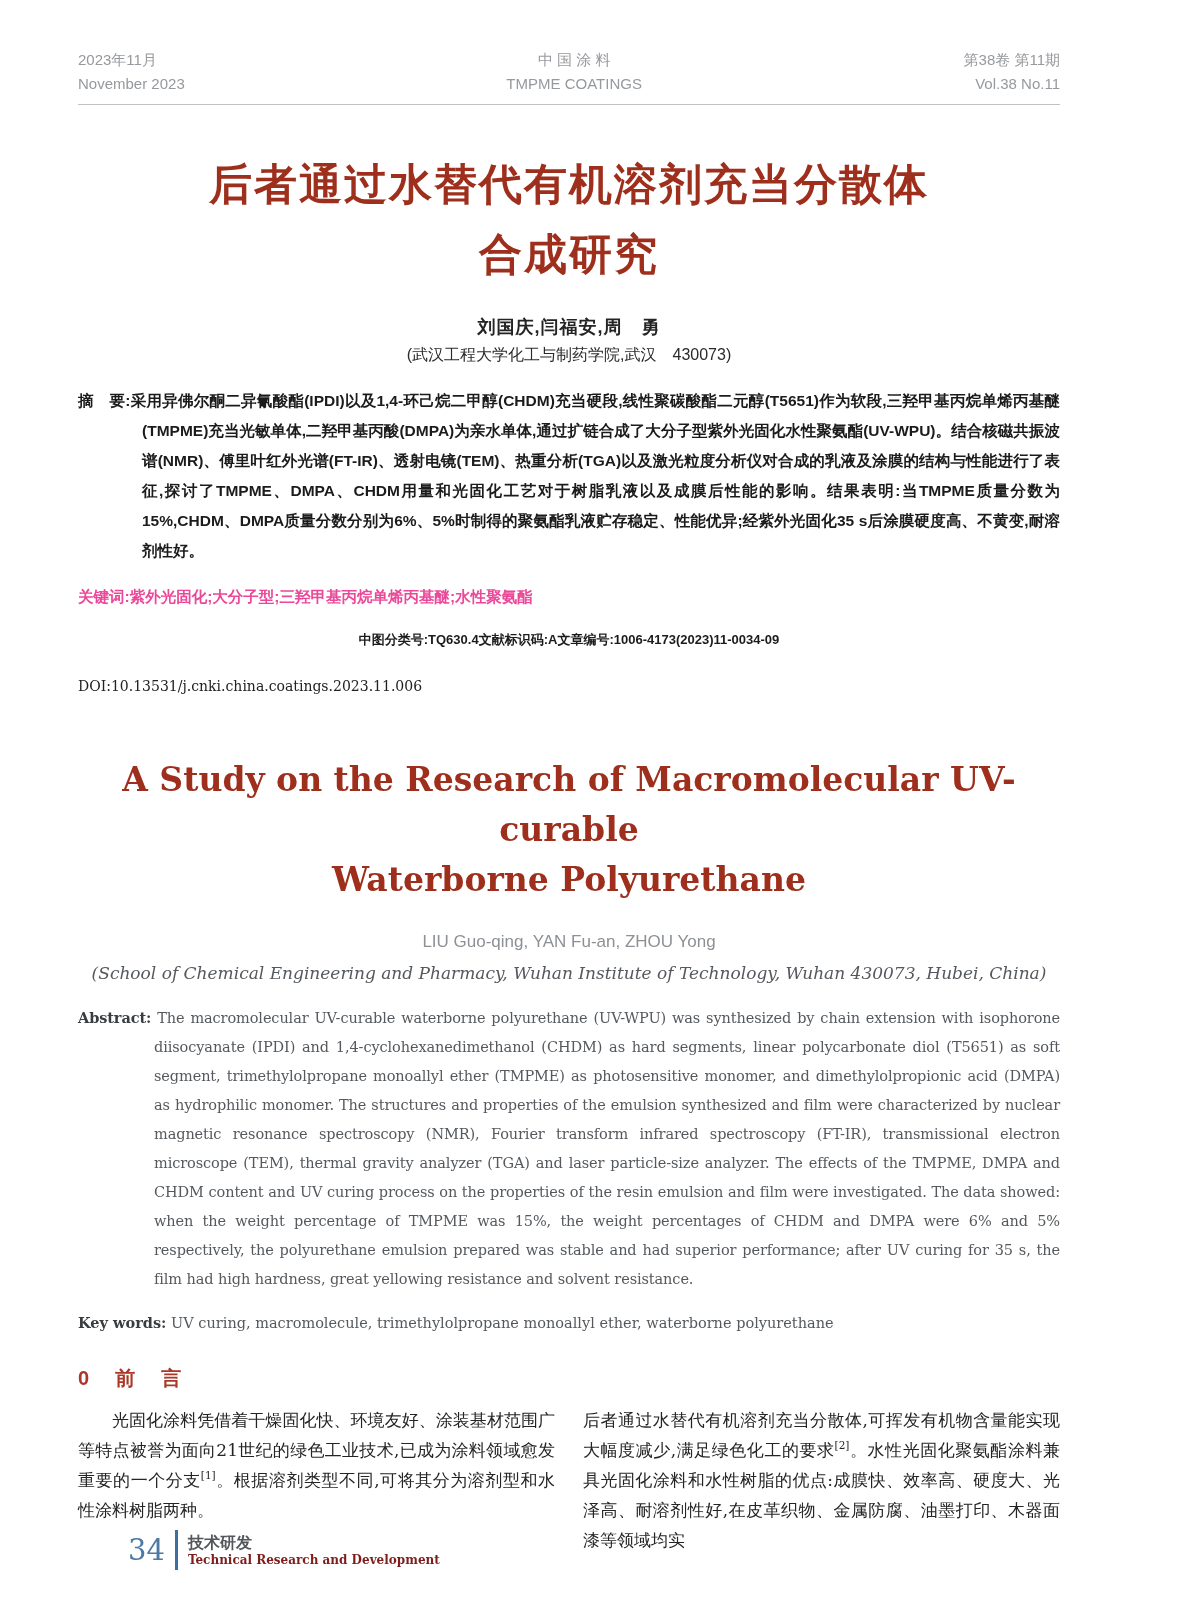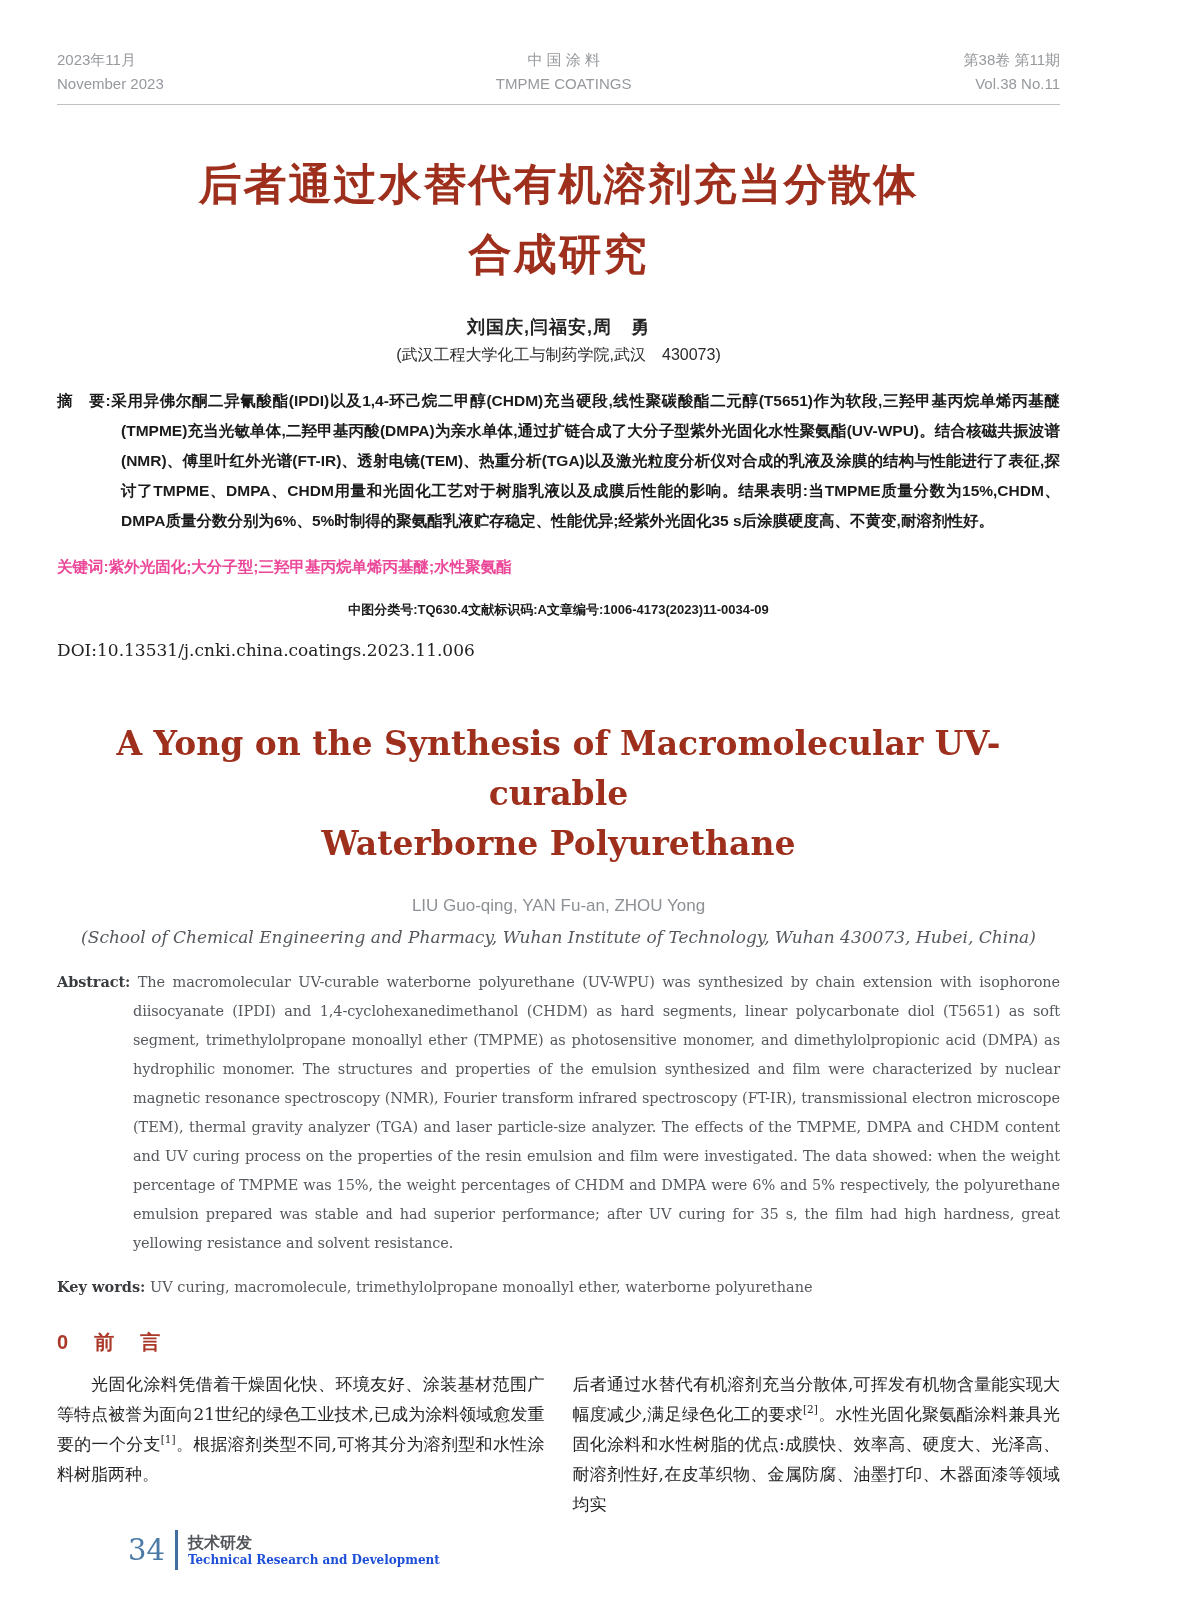--- a/index.html
+++ b/index.html
@@ -6,41 +6,41 @@
   body {
     width: 1187px; height: 1600px;
     background: #ffffff;
     font-family: "Liberation Sans", sans-serif;
     color: #1c1c1c;
     position: relative;
     overflow: hidden;
   }
   .page {
     position: absolute; inset: 0;
-    padding: 48px 127px 0 57px;
+    padding: 48px 127px 0 78px;
     box-sizing: border-box;
   }
   
   .jheader { display: flex; justify-content: space-between; color: #96999d; font-size: 15px; line-height: 24px; }
   .jheader .hcol { white-space: nowrap; }
   .jheader .hc { text-align: center; }
   .jheader .hr { text-align: right; }
   .header-rule { border: 0; border-top: 1px solid #bfc2c4; margin: 8px 0 0 0; }
 
   
   .title-cn { margin-top: 44px; text-align: center; color: #9e2f1c; font-weight: bold; font-size: 43px; line-height: 70px; letter-spacing: 2px; }
   .authors-cn { margin-top: 26px; text-align: center; font-size: 18px; font-weight: 600; color: #242424; letter-spacing: 1px; }
   .affil-cn { margin-top: 6px; text-align: center; font-size: 16px; font-weight: 500; color: #2a2a2a; }
 
   
   .abstract-cn { margin-top: 20px; font-size: 15.5px; line-height: 30px; font-weight: 600; color: #1b1b1b; text-align: justify; padding-left: 64px; text-indent: -64px; }
   .abstract-cn .lbl { font-weight: 700; }
   .kw-cn { margin-top: 0px; font-size: 15.5px; line-height: 30px; font-weight: 600; color: #ec4899; }
   .class-row { margin-top: 10px; display: flex; justify-content: center; font-size: 13px; line-height: 26px; font-weight: 600; color: #1b1b1b; }
-  .doi-row { margin-top: 14px; font-family: "DejaVu Serif", "Liberation Serif", serif; font-size: 17px; line-height: 26px; font-weight: 400; color: #222; }
+  .doi-row { margin-top: 20px; font-family: "DejaVu Serif", "Liberation Serif", serif; font-size: 14px; line-height: 26px; font-weight: 400; color: #222; }
 
   
   .title-en { margin-top: 56px; text-align: center; color: #9e2f1c; font-weight: bold; font-size: 33px; line-height: 50px; font-family: "DejaVu Serif", "Liberation Serif", serif; }
   .authors-en { margin-top: 26px; text-align: center; color: #8d9195; font-size: 17px; line-height: 22px; }
   .affil-en { margin-top: 8px; text-align: center; color: #55595d; font-size: 17px; line-height: 24px; font-style: italic; font-family: "DejaVu Serif", "Liberation Serif", serif; }
 
   
   .abstract-en { margin-top: 18px; font-family: "DejaVu Serif", "Liberation Serif", serif; font-size: 14.5px; line-height: 29px; color: #55595d; text-align: justify; padding-left: 76px; text-indent: -76px; letter-spacing: -0.1px; }
   .abstract-en .lbl, .kw-en .lbl { font-weight: bold; color: #3a3d40; }
   .kw-en { margin-top: 2px; font-family: "DejaVu Serif", "Liberation Serif", serif; font-size: 14.5px; line-height: 28px; color: #55595d; }
@@ -53,21 +53,21 @@
   .col { width: 50%; font-family: "DejaVu Serif", "Liberation Serif", serif; font-size: 17px; line-height: 30px; color: #242424; text-align: justify; }
   .col p { margin: 0; }
   .col .indent { text-indent: 2em; }
   sup.ref { font-size: 10.5px; vertical-align: super; line-height: 0; }
 
   
   .page-footer { position: absolute; left: 128px; bottom: 30px; display: flex; align-items: center; }
   .page-footer .pnum { font-family: "DejaVu Serif", "Liberation Serif", serif; font-size: 29px; color: #4b7aa6; margin-right: 10px; line-height: 30px; }
   .page-footer .vbar { width: 3px; height: 40px; background: #3f6f9e; margin-right: 10px; }
   .page-footer .col-cn { font-size: 16px; font-weight: bold; color: #53575b; line-height: 19px; }
-  .page-footer .col-en { font-family: "DejaVu Serif", "Liberation Serif", serif; font-size: 12px; color: #1d4ed8; line-height: 16px; font-weight: bold; }
+  .page-footer .col-en { font-family: "DejaVu Serif", "Liberation Serif", serif; font-size: 12px; color: #7f1d1d; line-height: 16px; font-weight: bold; }
 </style>
 </head>
 <body>
 
 <div class="page">
 
   <div class="jheader">
     <div class="hcol">
       <div>2023年11月</div>
       <div>November 2023</div>
@@ -96,21 +96,21 @@
   <p class="kw-cn"><span class="lbl">关键词:</span><span>紫外光固化;大分子型;三羟甲基丙烷单烯丙基醚;水性聚氨酯</span></p>
 
   <div class="class-row">
     <span><span>中图分类号:</span><span>TQ630.4</span></span>
     <span><span>文献标识码:</span><span>A</span></span>
     <span><span>文章编号:</span><span>1006-4173(2023)11-0034-09</span></span>
   </div>
   <div class="doi-row">DOI:10.13531/j.cnki.china.coatings.2023.11.006</div>
 
   <div class="title-en">
-    <div>A Yong on the Synthesis of Macromolecular UV-curable</div>
+    <div>A Study on the Research of Macromolecular UV-curable</div>
     <div>Waterborne Polyurethane</div>
   </div>
 
   <div class="authors-en">LIU Guo-qing, YAN Fu-an, ZHOU Yong</div>
   <div class="affil-en">(School of Chemical Engineering and Pharmacy, Wuhan Institute of Technology, Wuhan 430073, Hubei, China)</div>
 
   <p class="abstract-en"><span class="lbl">Abstract:</span> <span>The macromolecular UV-curable waterborne polyurethane (UV-WPU) was synthesized by chain extension with isophorone diisocyanate (IPDI) and 1,4-cyclohexanedimethanol (CHDM) as hard segments, linear polycarbonate diol (T5651) as soft segment, trimethylolpropane monoallyl ether (TMPME) as photosensitive monomer, and dimethylolpropionic acid (DMPA) as hydrophilic monomer. The structures and properties of the emulsion synthesized and film were characterized by nuclear magnetic resonance spectroscopy (NMR), Fourier transform infrared spectroscopy (FT-IR), transmissional electron microscope (TEM), thermal gravity analyzer (TGA) and laser particle-size analyzer. The effects of the TMPME, DMPA and CHDM content and UV curing process on the properties of the resin emulsion and film were investigated. The data showed: when the weight percentage of TMPME was 15%, the weight percentages of CHDM and DMPA were 6% and 5% respectively, the polyurethane emulsion prepared was stable and had superior performance; after UV curing for 35 s, the film had high hardness, great yellowing resistance and solvent resistance.</span></p>
 
   <p class="kw-en"><span class="lbl">Key words:</span> <span>UV curing, macromolecule, trimethylolpropane monoallyl ether, waterborne polyurethane</span></p>
 

